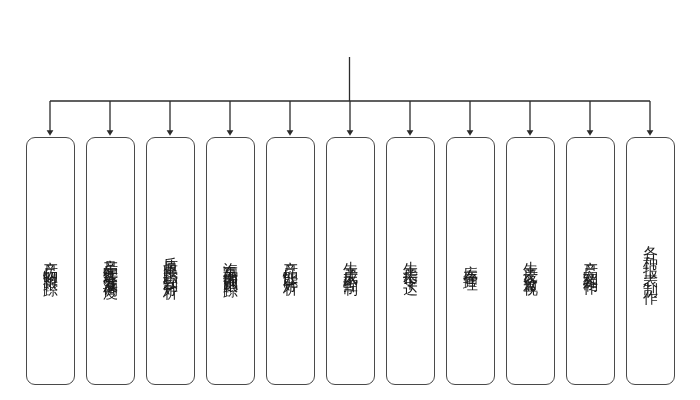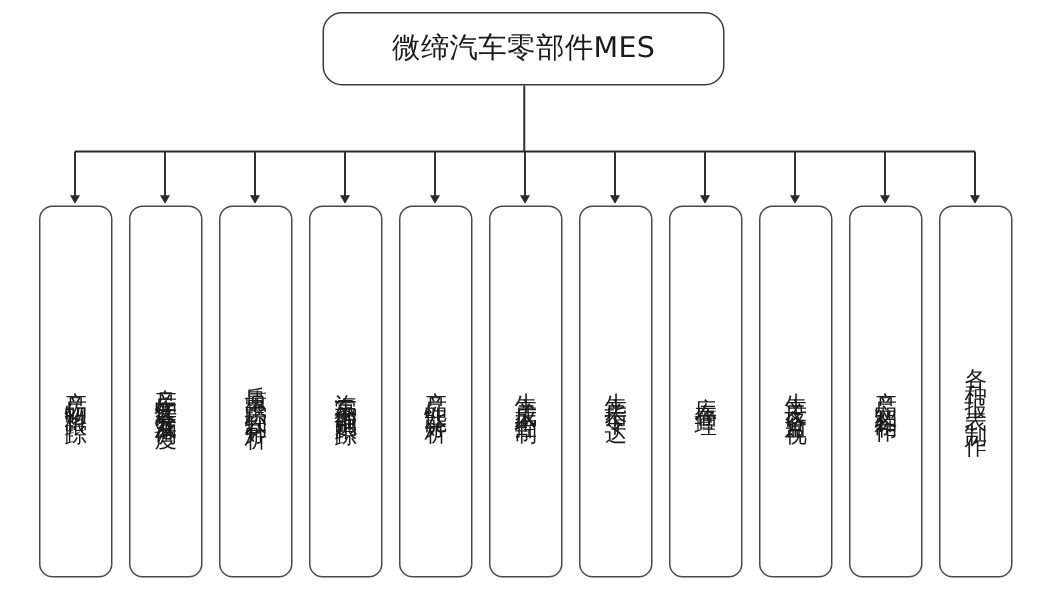--- a/index.html
+++ b/index.html
@@ -112,23 +112,20 @@
       <line x1="290" y1="101" x2="290" y2="133" marker-end="url(#arrowhead)"></line>
       <line x1="350" y1="101" x2="350" y2="133" marker-end="url(#arrowhead)"></line>
       <line x1="410" y1="101" x2="410" y2="133" marker-end="url(#arrowhead)"></line>
       <line x1="470" y1="101" x2="470" y2="133" marker-end="url(#arrowhead)"></line>
       <line x1="530" y1="101" x2="530" y2="133" marker-end="url(#arrowhead)"></line>
       <line x1="590" y1="101" x2="590" y2="133" marker-end="url(#arrowhead)"></line>
       <line x1="650" y1="101" x2="650" y2="133" marker-end="url(#arrowhead)"></line>
     </g>
   </svg>
 
-  <div class="root-node">
-    <span class="root-label">微缔汽车零部件MES</span>
-  </div>
 
   <div class="leaf-node" style="left:25.5px;">
     <span class="leaf-label">产品物料跟踪</span>
   </div>
   <div class="leaf-node dense" style="left:85.5px;">
     <span class="leaf-label">产品生产任务分派及调度</span>
   </div>
   <div class="leaf-node" style="left:145.5px;">
     <span class="leaf-label">质量跟踪控制分析</span>
   </div>

